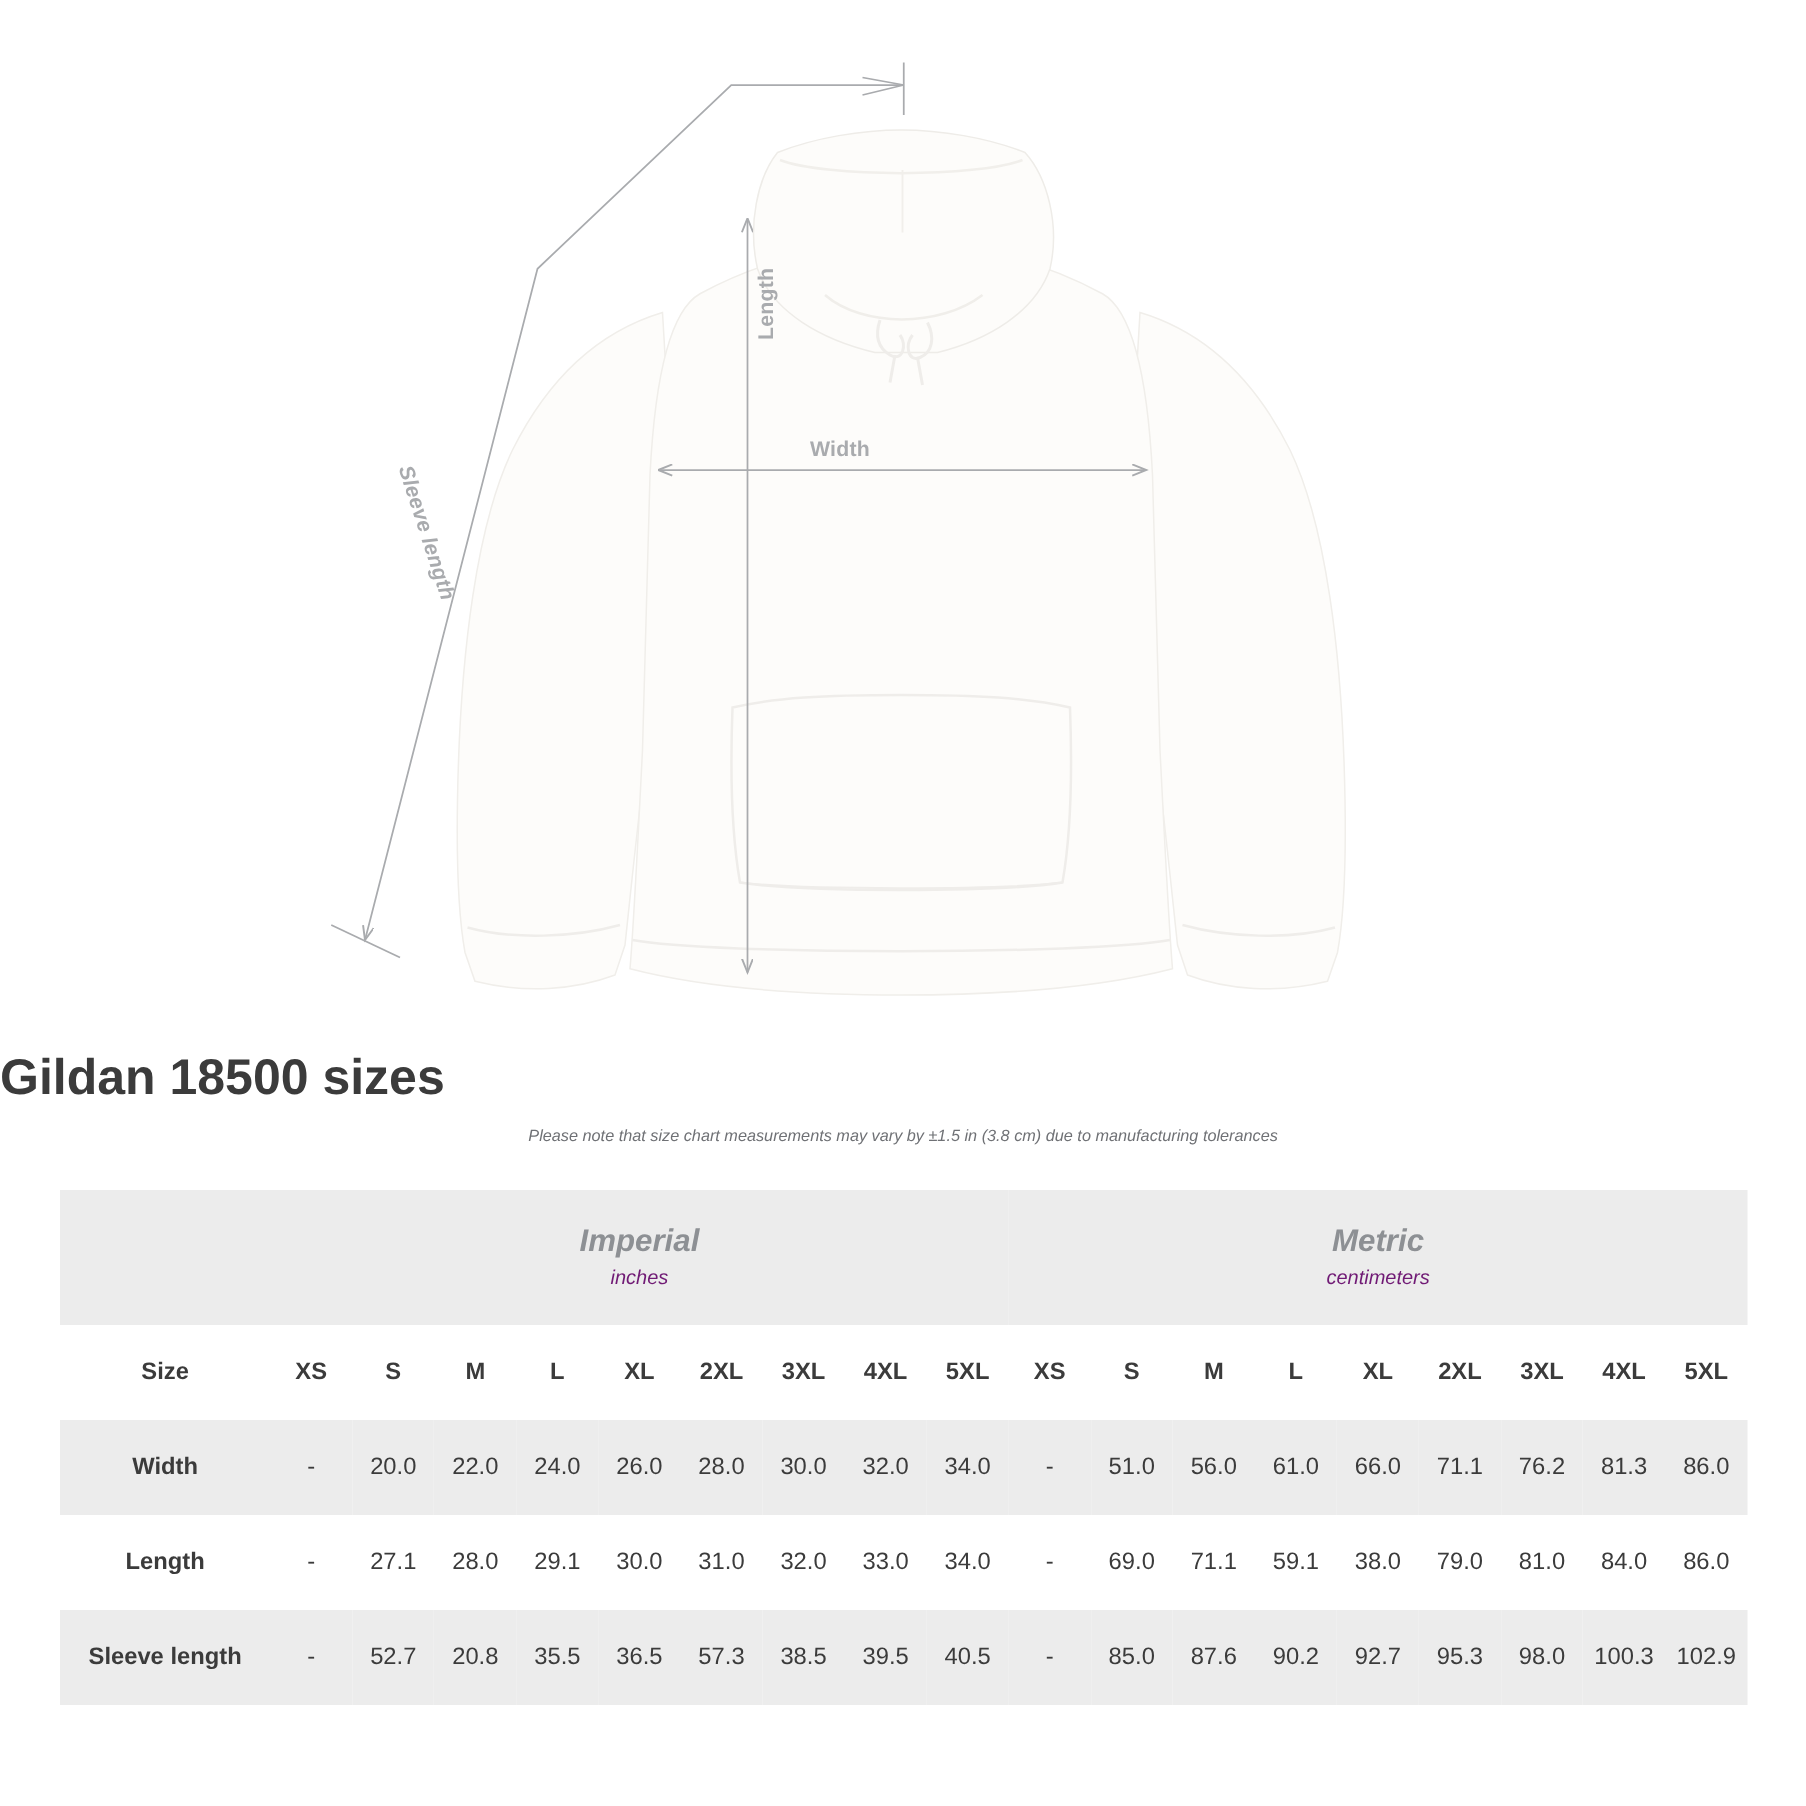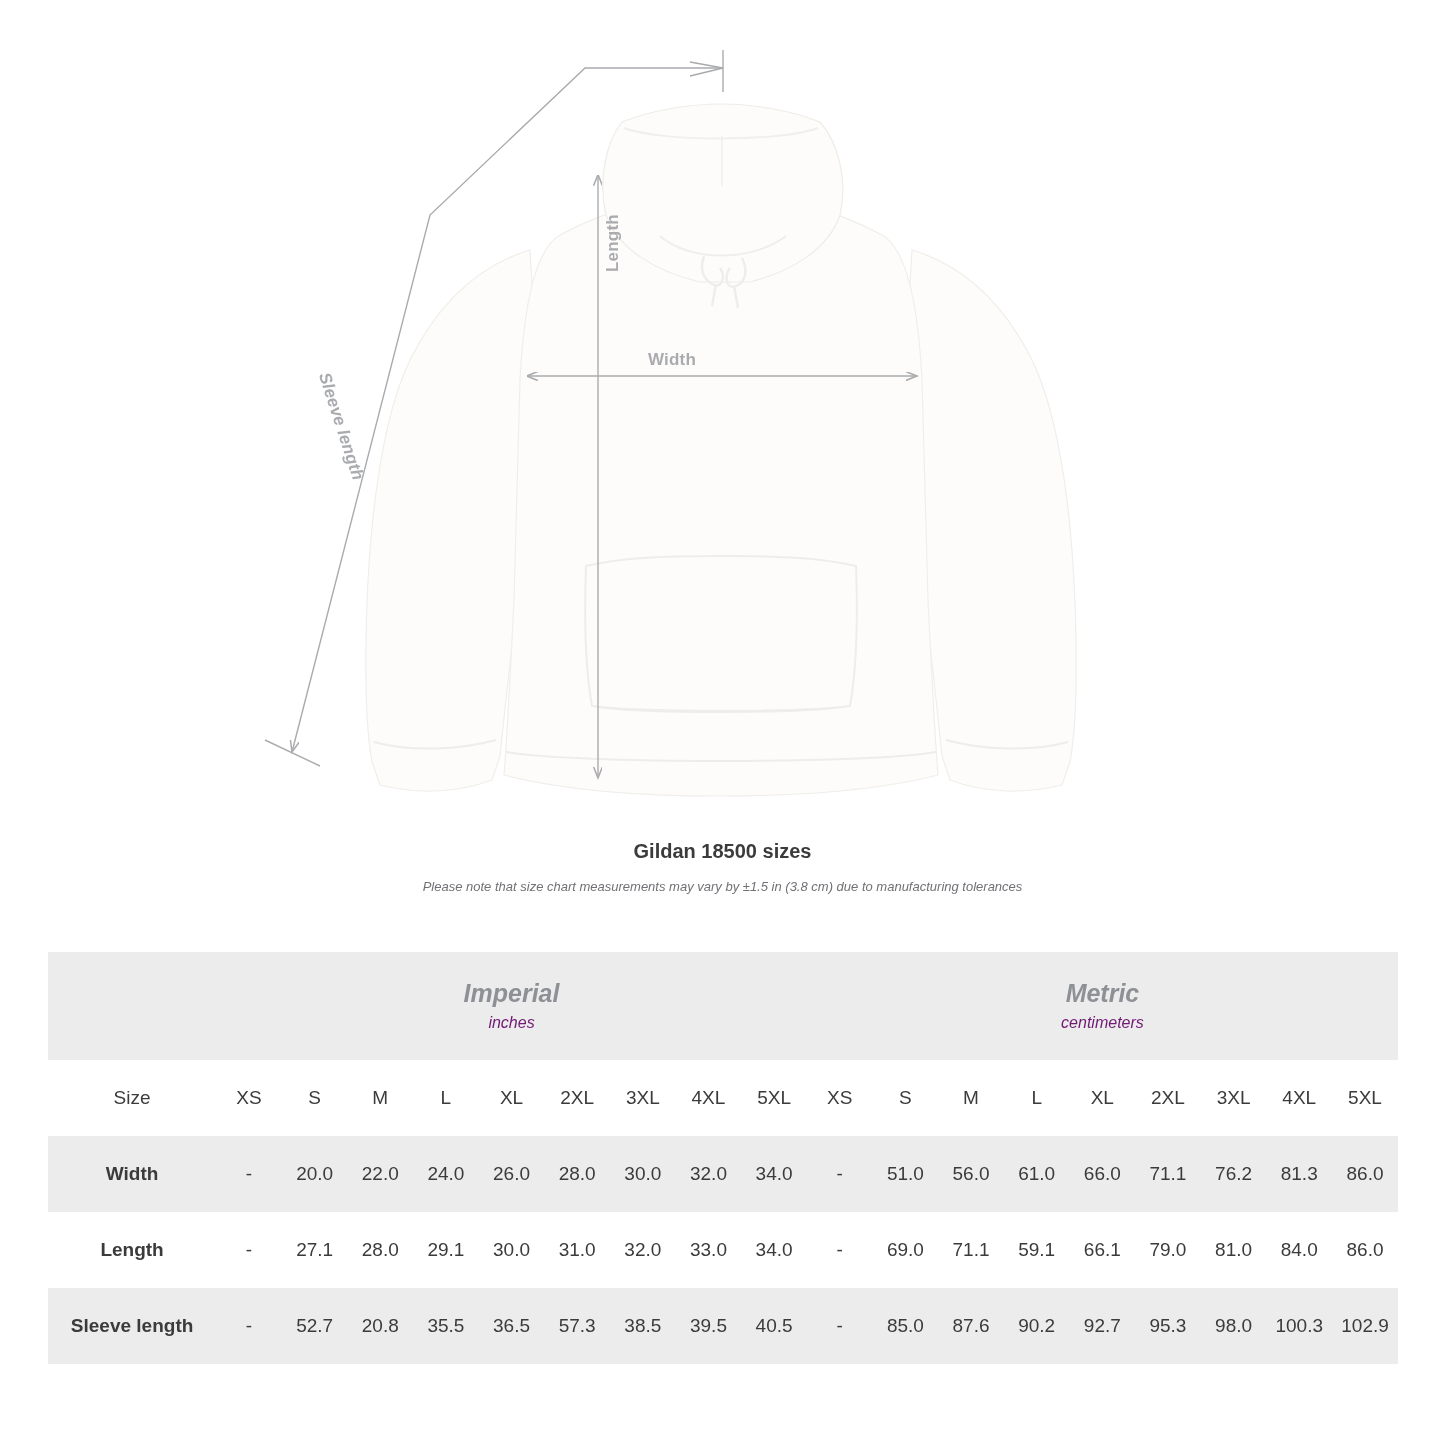--- a/index.html
+++ b/index.html
@@ -54,22 +54,22 @@
     left: 333px;
     top: 370px;
     transform: rotate(72deg);
     transform-origin: left top;
     white-space: nowrap;
     font-style: italic;
   }
 
   
   .chart-title {
-    text-align: center;
-    font-size: 20px;
+    text-align: left;
+    font-size: 40px;
     font-weight: bold;
     color: #3b3b3b;
     margin: 10px 0 0 0;
   }
   .chart-note {
     text-align: center;
     font-size: 13px;
     font-style: italic;
     color: #6f7175;
     margin: 16px 0 0 0;
@@ -106,21 +106,21 @@
   }
   .unit-head .unit-sub {
     font-size: 16px;
     font-style: italic;
     color: #701a75;
     padding-top: 6px;
   }
   .hdr-row td {
     height: 74px;
     font-size: 19px;
-    font-weight: normal;
+    font-weight: bold;
     color: #3b3b3b;
     background: #ffffff;
     margin-top: 28px;
   }
   .hdr-row td.rowlabel {
     font-size: 19px;
   }
   .data-row td {
     height: 74px;
     font-size: 19px;
@@ -331,21 +331,21 @@
           <td>29.1</td>
           <td>30.0</td>
           <td>31.0</td>
           <td>32.0</td>
           <td>33.0</td>
           <td>34.0</td>
           <td>-</td>
           <td>69.0</td>
           <td>71.1</td>
           <td>59.1</td>
-          <td>66.1</td>
+          <td>38.0</td>
           <td>79.0</td>
           <td>81.0</td>
           <td>84.0</td>
           <td>86.0</td>
         </tr>
 
         <tr class="data-row shade">
           <td class="rowlabel">Sleeve length</td>
           <td>-</td>
           <td>52.7</td>

